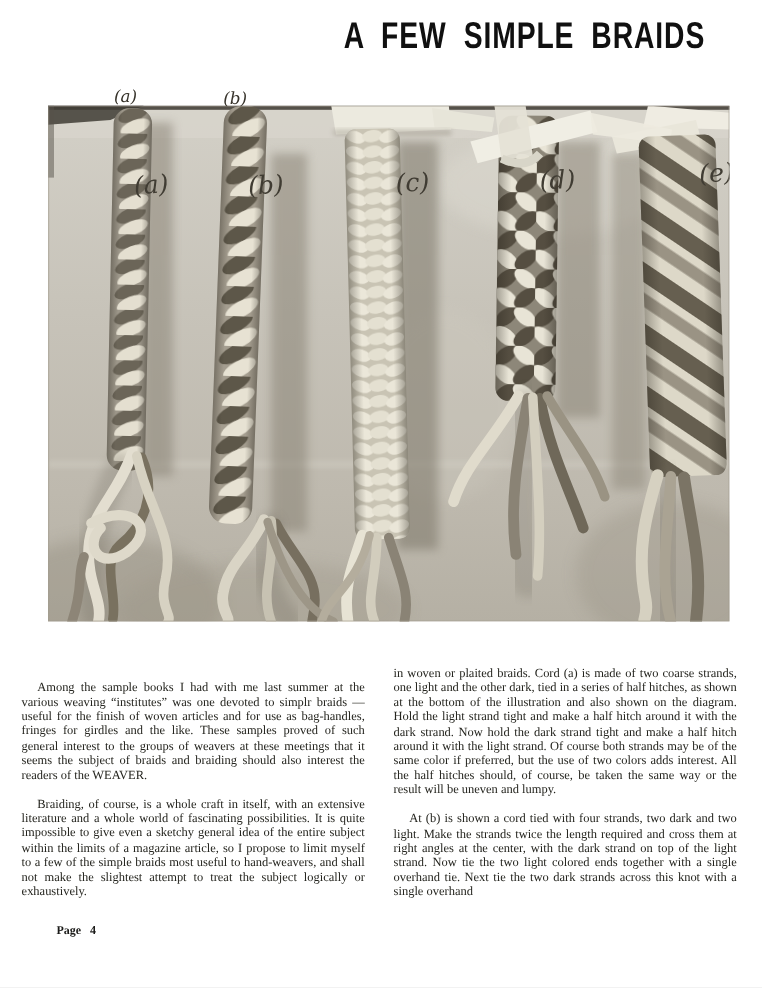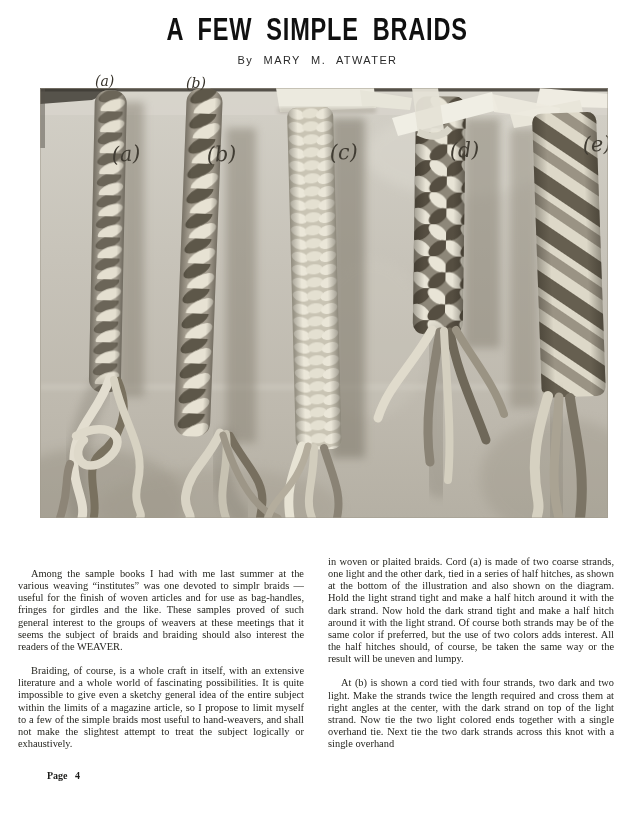--- a/index.html
+++ b/index.html
@@ -1,21 +1,21 @@
 <!DOCTYPE html>
 <html><head>
 <meta charset="utf-8">
 <style>
   html,body { margin:0; padding:0; background:#e9e9e9; }
   .page {
     position:relative; width:635px; height:823px; background:#ffffff;
     font-family:"Liberation Serif", serif; overflow:hidden; margin:0 auto;
   }
   .title {
-    position:absolute; top:12px; left:0; width:100%; text-align:center;
+    position:absolute; top:12px; left:0; width:100%; text-align:right;
     font-family:"Liberation Sans", sans-serif; font-weight:bold;
     font-size:31px; color:#101010; margin:0; letter-spacing:1px; word-spacing:9px;
     white-space:nowrap;
   }
   .title-inner { display:inline-block; transform:scaleX(0.76); transform-origin:center; }
   .byline {
     position:absolute; top:54px; left:0; width:100%; text-align:center;
     font-family:"Liberation Sans", sans-serif; font-size:11px; color:#2a2a2a;
     letter-spacing:1.4px; word-spacing:6px;
   }
@@ -46,21 +46,20 @@
     font-size:10px; color:#1b1b19; word-spacing:5px;
   }
 </style>
 </head>
 <body>
 
 <div class="page">
 
   <h1 class="title"><span class="title-inner">A FEW SIMPLE BRAIDS</span></h1>
 
-  <div class="byline">By MARY M. ATWATER</div>
 
   <span class="top-label" style="left:95px; top:73px">(a)</span>
   <span class="top-label" style="left:186px; top:75px">(b)</span>
 
   <div class="photo">
     <svg viewBox="0 0 568 430" width="568" height="430" preserveAspectRatio="none">
       <defs>
         <linearGradient id="bgG" x1="0" y1="0" x2="0" y2="1">
           <stop offset="0" stop-color="#d3d0c7"></stop>
           <stop offset="0.4" stop-color="#c7c3b9"></stop>

